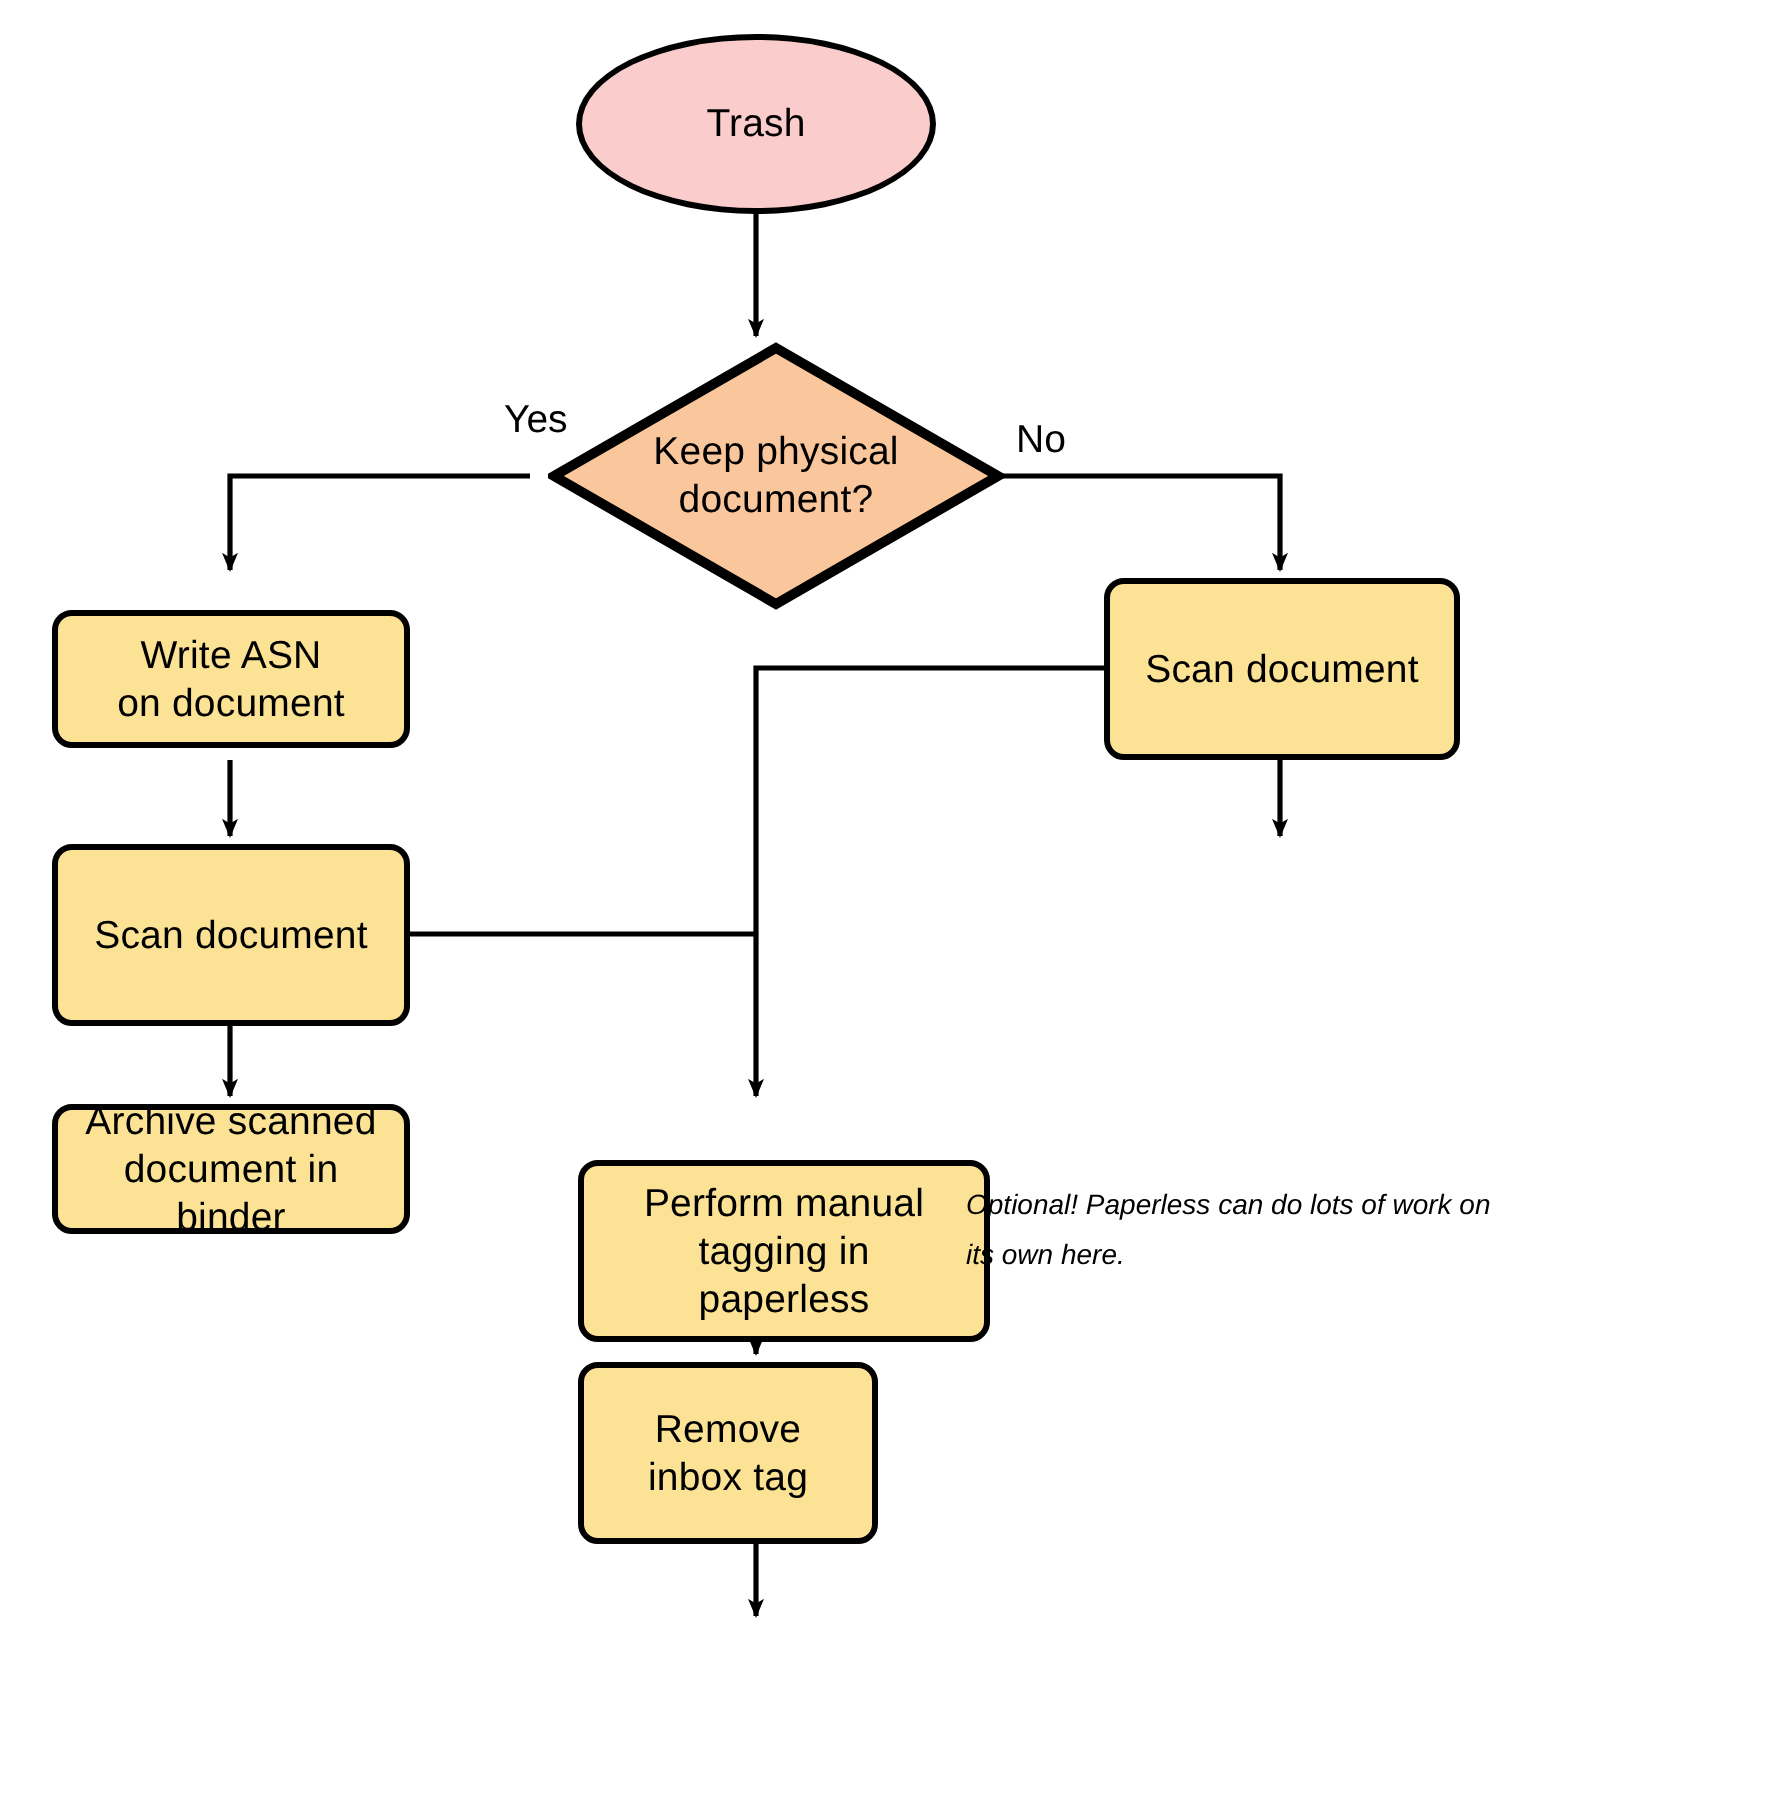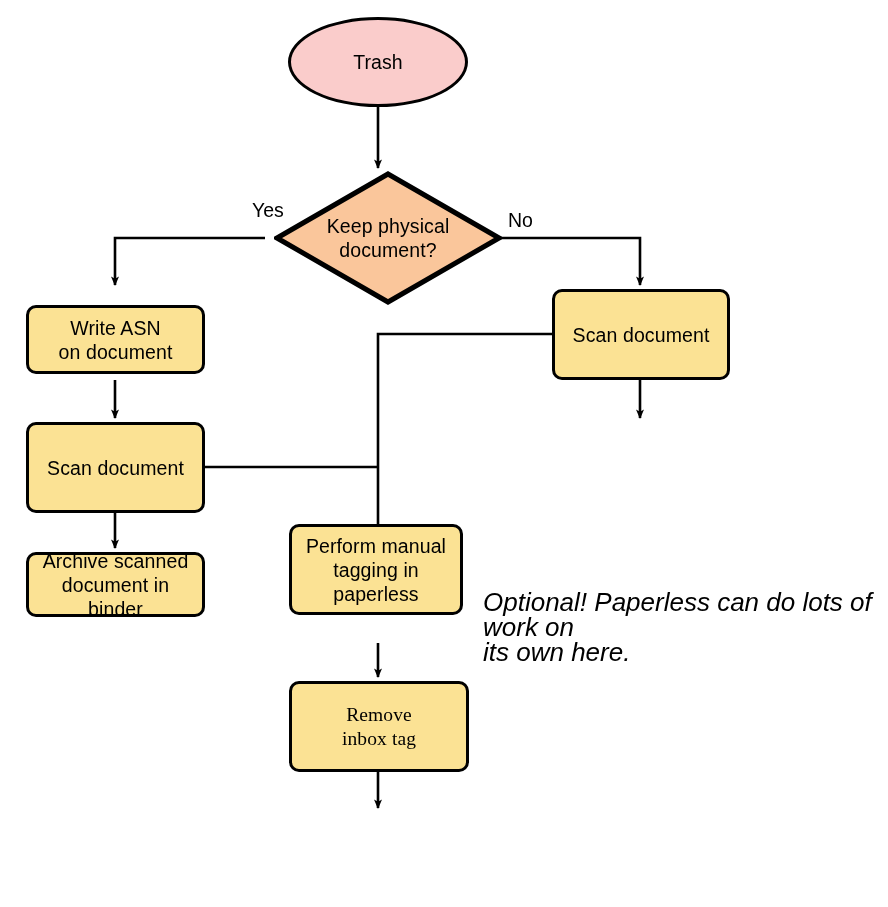--- a/index.html
+++ b/index.html
@@ -69,21 +69,21 @@
     position: absolute;
     color: #000000;
     font-size: 19.5px;
     line-height: 22px;
     white-space: nowrap;
   }
   .note {
     position: absolute;
     color: #000000;
     font-style: italic;
-    font-size: 26px;
+    font-size: 14px;
     line-height: 25px;
     white-space: pre-line;
   }
 </style>
 </head>
 <body>
 
 <div id="canvas">
 
   <svg id="edge-layer" viewBox="0 0 888 907">
@@ -145,27 +145,27 @@
     <span>Archive scanned
 document in
 binder</span>
   </div>
 
   <div class="node process" style="left:552px; top:289px; width:178px; height:91px;">
     <span>Scan document</span>
   </div>
 
 
-  <div class="node process" style="left:289px; top:524px; width:174px; height:91px;">
+  <div class="node process" style="left:289px; top:580px; width:206px; height:91px;">
     <span>Perform manual
 tagging in
 paperless</span>
   </div>
 
-  <div class="node process" style="left:289px; top:681px; width:180px; height:91px;font-family:Liberation Serif, serif;">
+  <div class="node process" style="left:289px; top:681px; width:150px; height:91px;">
     <span>Remove
 inbox tag</span>
   </div>
 
 
   <div class="note" style="left:483px; top:590px; width:400px;">Optional! Paperless can do lots of work on
 its own here.</div>
 
 </div>
 

